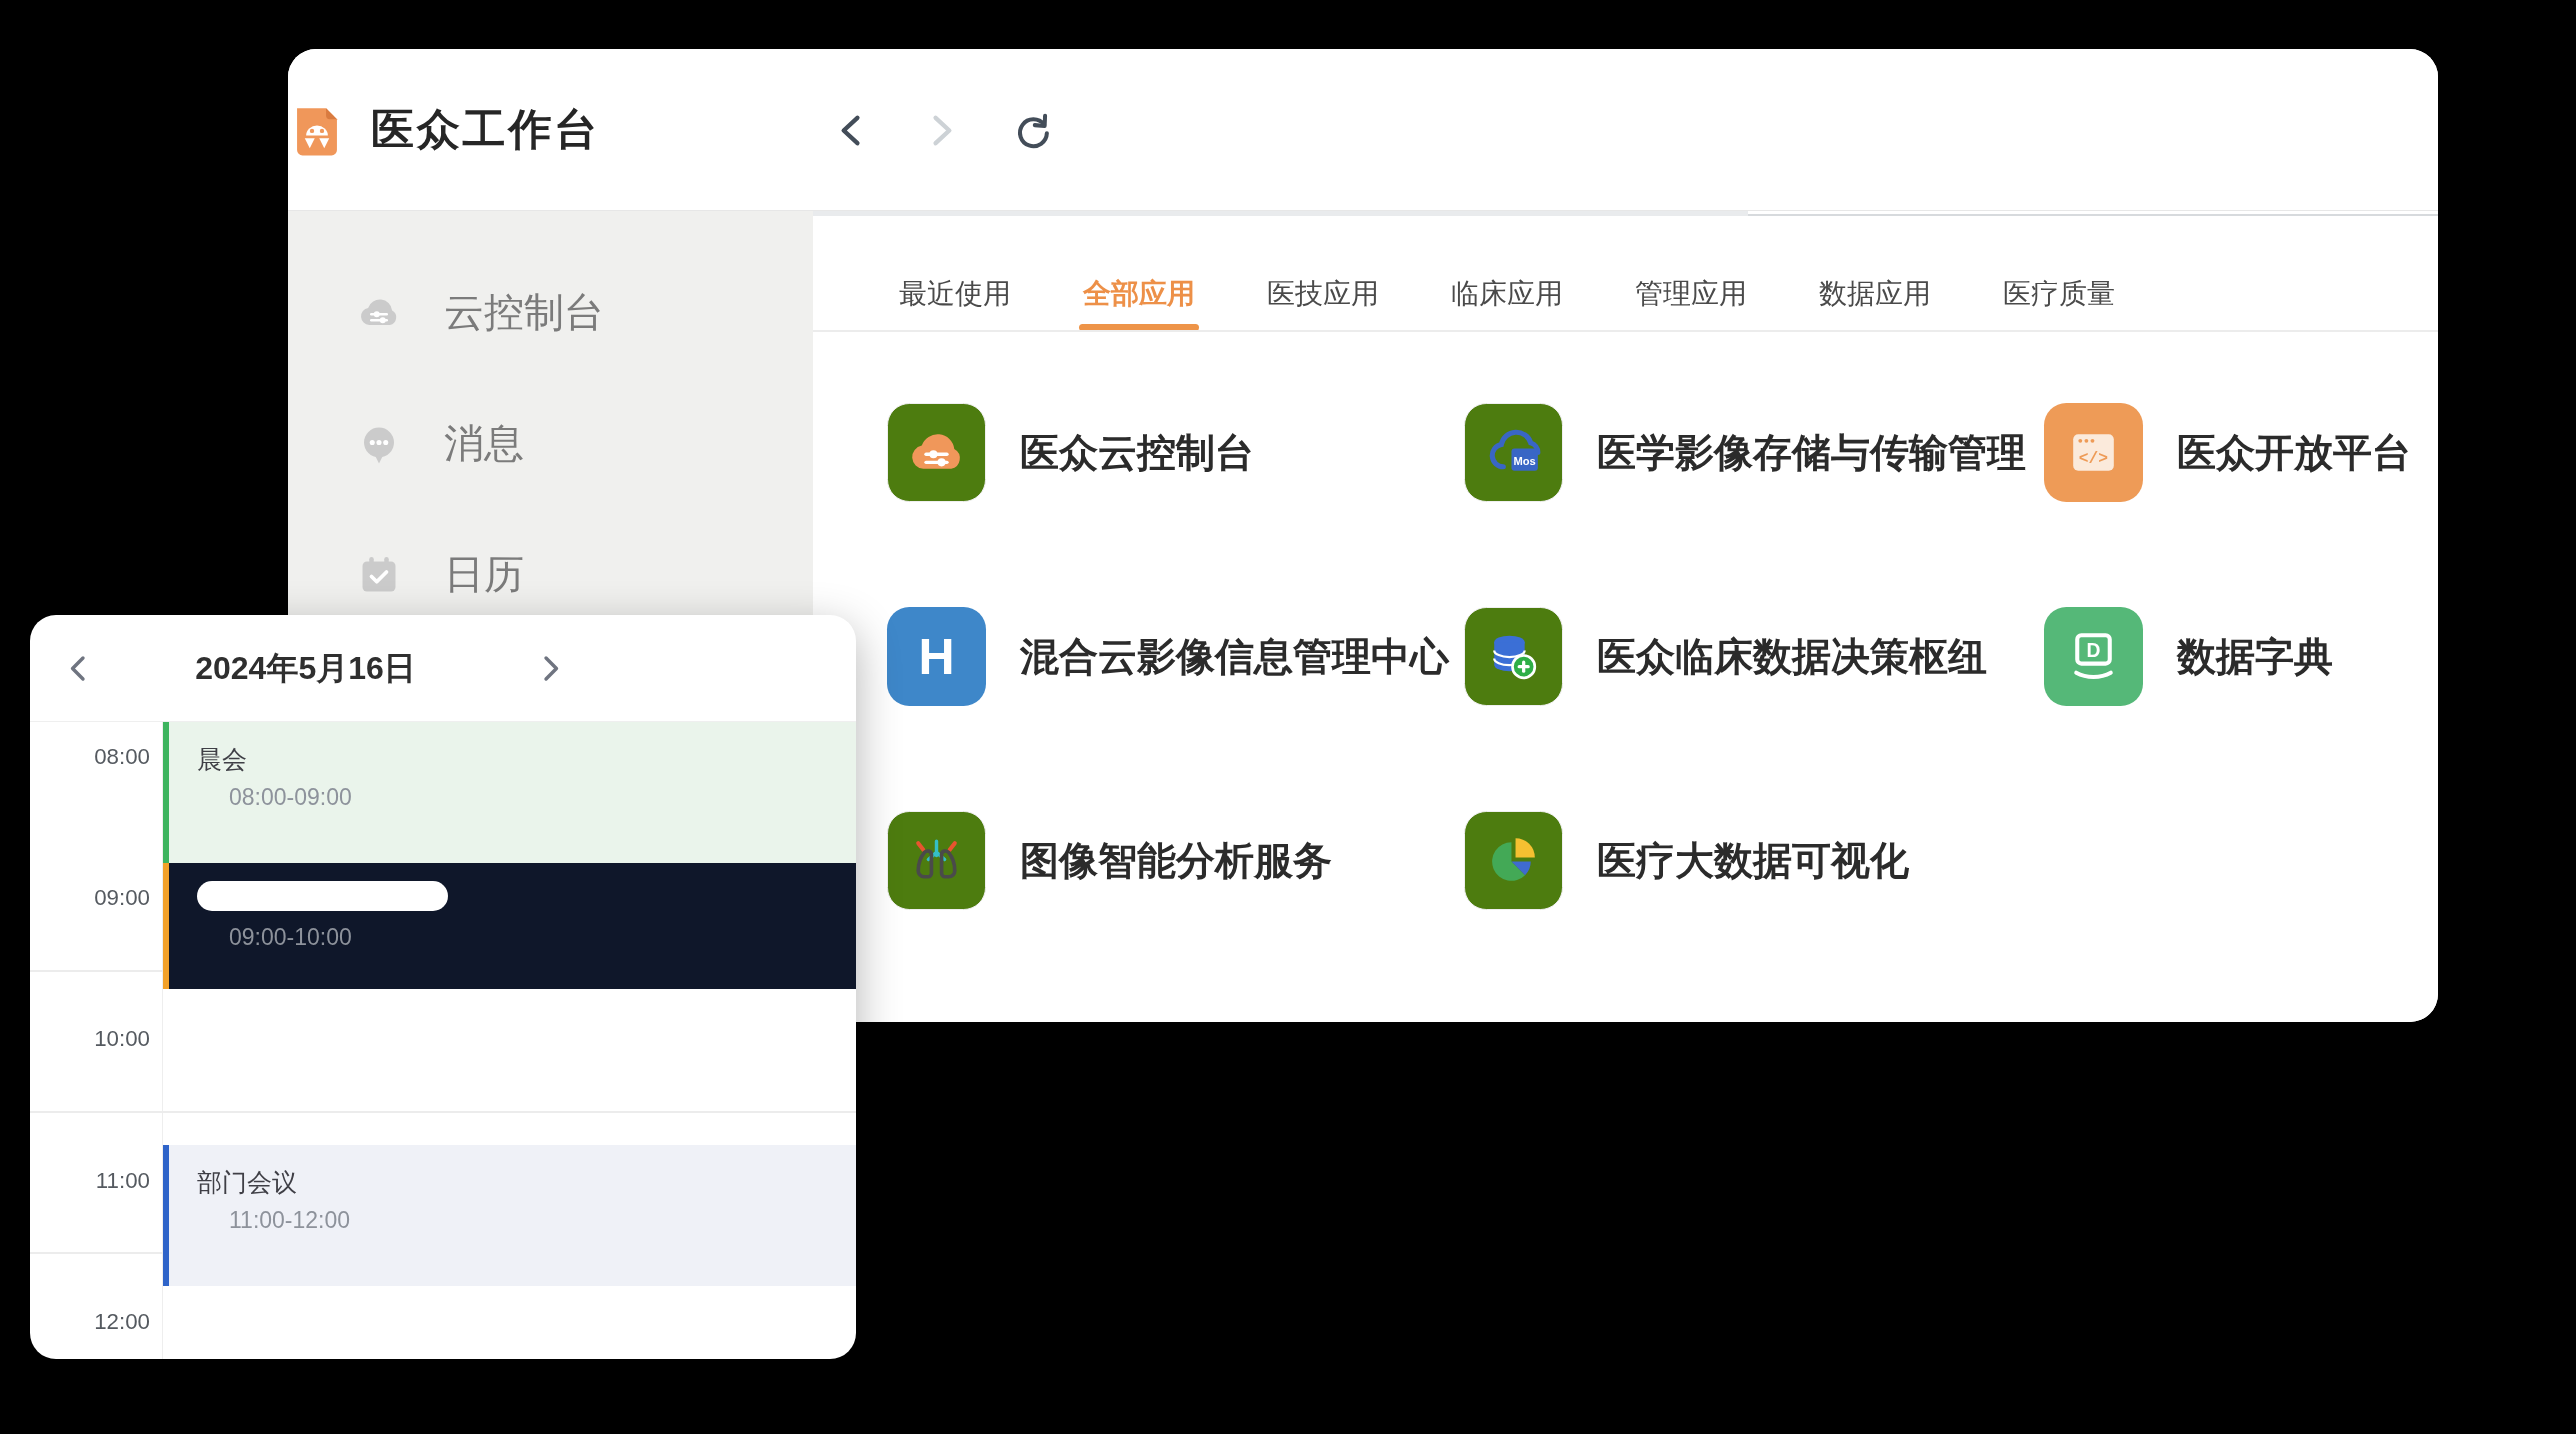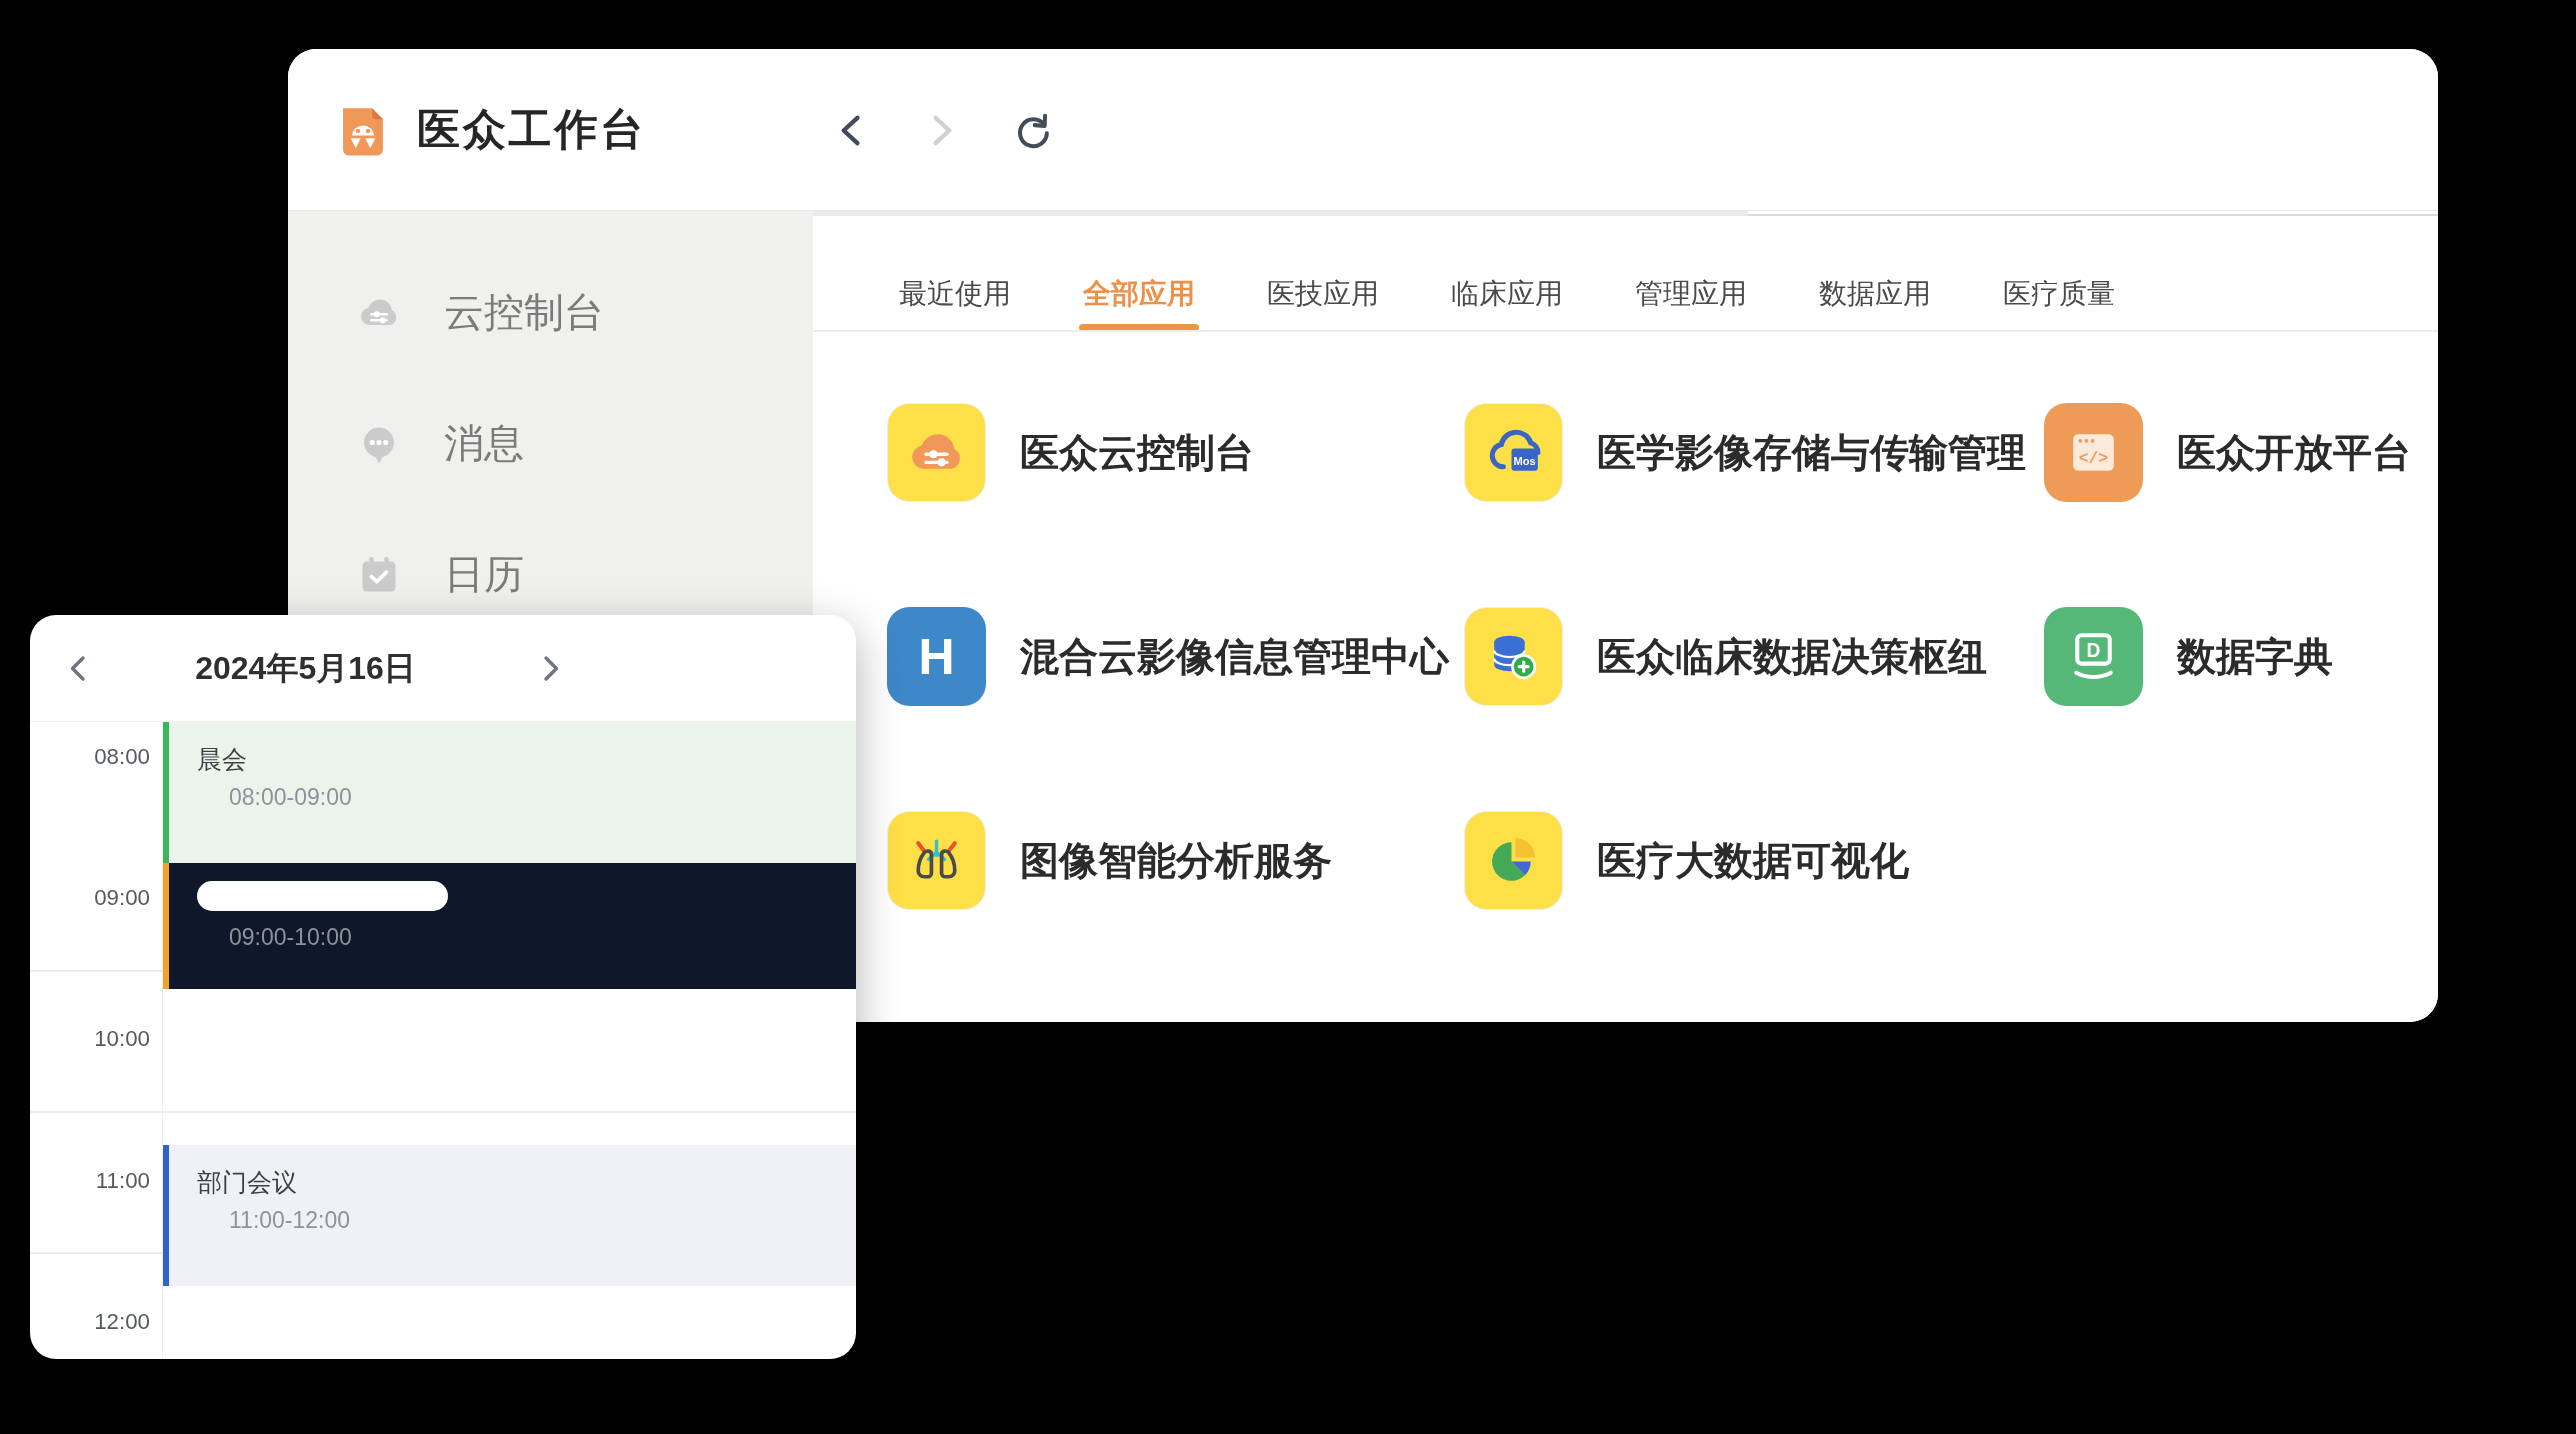--- a/index.html
+++ b/index.html
@@ -4,21 +4,21 @@
 <style>
   * { margin:0; padding:0; box-sizing:border-box; }
   html,body { width:2576px; height:1434px; background:#000; overflow:hidden;
               font-family:"Liberation Sans", sans-serif; }
   .stage { position:relative; width:2576px; height:1434px; background:#000; }
 
   
   .window { position:absolute; left:288px; top:49px; width:2150px; height:973px;
             background:#fff; border-radius:28px; overflow:hidden; z-index:1; }
   .win-header { position:relative; height:162px; background:#fff;
-                border-bottom:0.9px solid #e7e7e7; display:flex; align-items:center; padding-left:46px; }
+                border-bottom:0.9px solid #e7e7e7; display:flex; align-items:center; }
   .logo { width:58px; height:58px; flex:0 0 auto; }
   .win-title { margin-left:25px; font-size:43px; font-weight:700; color:#262626; letter-spacing:2.8px; }
   .nav-group { position:absolute; left:543px; top:0; height:162px; display:flex; align-items:center; gap:45px; }
   .nav-btn { width:43px; height:43px; display:flex; align-items:center; justify-content:center; cursor:pointer; }
 
   .win-body { display:flex; height:811px; }
   .sidebar { width:525px; background:#f0f0ee; padding-top:36px; flex:0 0 auto; }
   .side-item { height:131px; display:flex; align-items:center; padding-left:67px; cursor:pointer; }
   .side-item svg { width:48px; height:48px; }
   .side-label { margin-left:41px; font-size:40px; color:#7b7b7b; }
@@ -32,21 +32,21 @@
   .tab.active { color:#ED9048; font-weight:600; }
   .tab.active::after { content:""; position:absolute; left:-3.7px; right:-3.7px; bottom:-6.5px;
                        height:6.5px; border-radius:3.7px; background:#EE9448; }
   .tabs-divider { position:absolute; top:119px; left:0; right:0; height:1.9px; background:#ececec; }
 
   .apps-grid { position:absolute; top:192px; left:74px; display:grid;
                grid-template-columns:577px 580px 503px; row-gap:105px; }
   .app-cell { height:99px; display:flex; align-items:center; cursor:pointer; }
   .app-card { width:99px; height:99px; border-radius:22.3px; flex:0 0 auto;
               display:flex; align-items:center; justify-content:center; }
-  .card-white { background:#fde047; border:1.9px solid #efefef; }
+  .card-white { background:#4d7c0f; border:1.9px solid #efefef; }
   .app-card svg { width:65px; height:65px; }
   .app-label { margin-left:34px; font-size:39px; font-weight:600; color:#2b2b2b; white-space:nowrap; }
   .glyph-h { font-size:50px; font-weight:700; color:#fff; }
 
   
   .calendar { position:absolute; left:30px; top:615px; width:826px; height:744px;
               background:#fff; border-radius:26px; z-index:5; overflow:hidden;
               box-shadow:0 13px 45px rgba(0,0,0,0.30); }
   .cal-header { position:relative; height:107px; border-bottom:1.9px solid #efefef; }
   .cal-chev { position:absolute; top:35px; width:37px; height:37px; display:flex;

